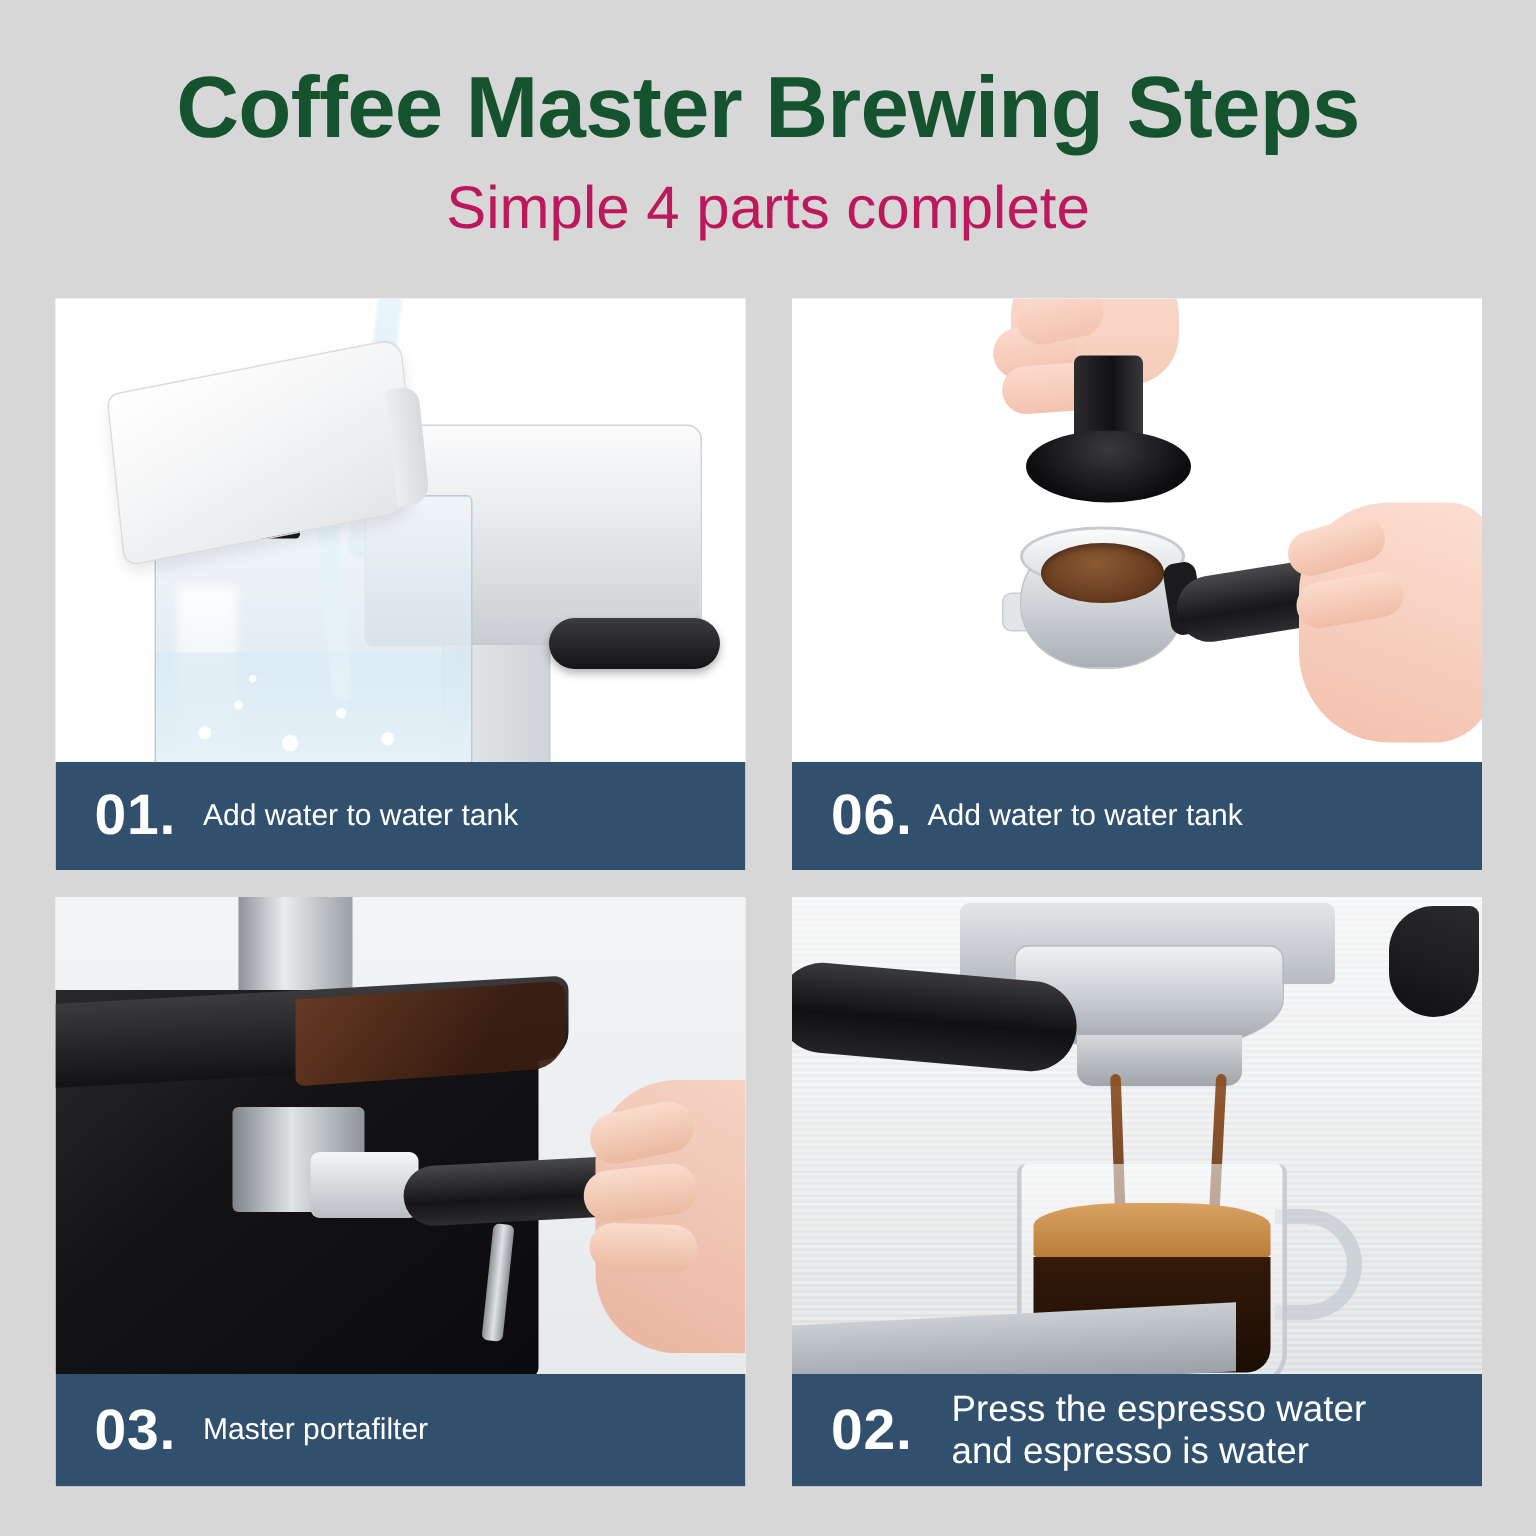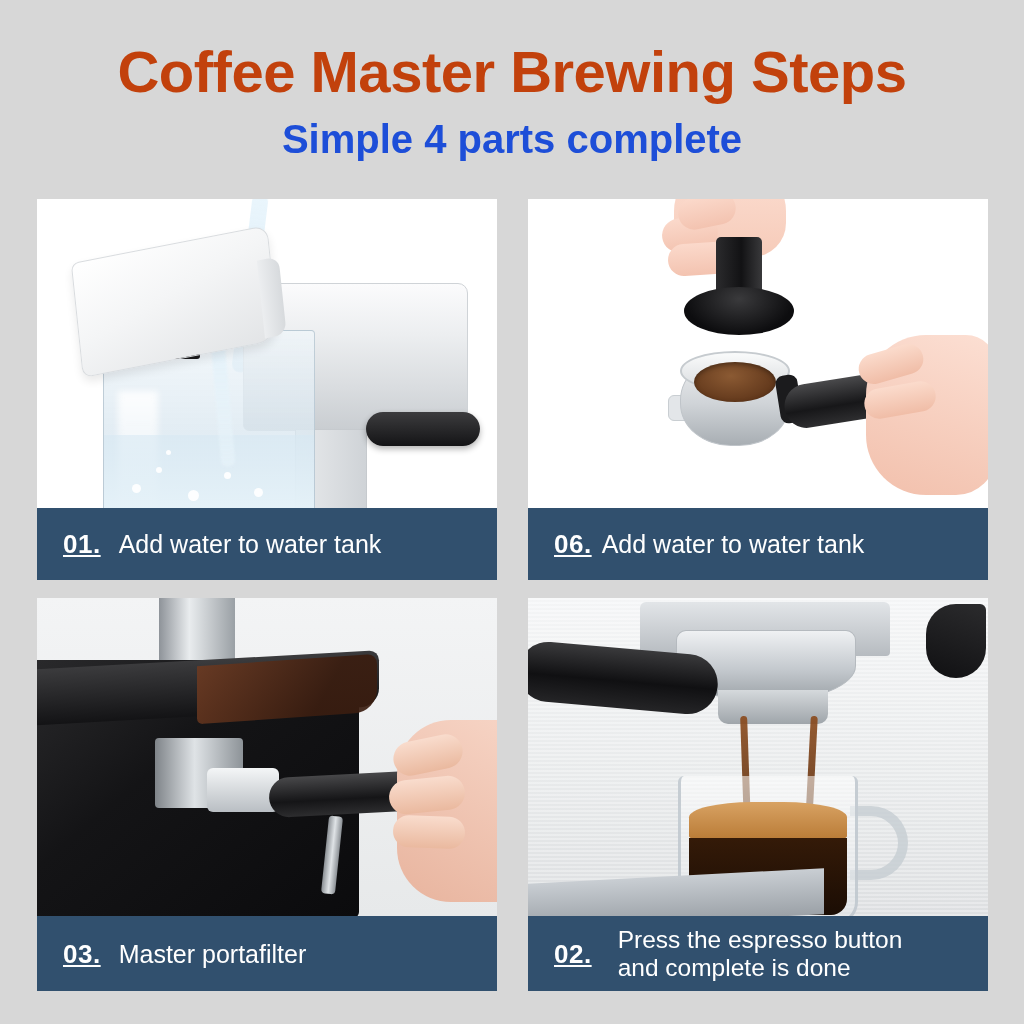--- a/index.html
+++ b/index.html
@@ -23,30 +23,30 @@
     width: 1024px;
     height: 190px;
     text-align: center;
   }
   .title {
     position: absolute;
     top: 42px; left: 0; width: 1024px;
     font-size: 58px;
     font-weight: bold;
     letter-spacing: -0.5px;
-    color: #c2410c;
+    color: #14532d;
     line-height: 1.05;
     white-space: nowrap;
   }
   .subtitle {
     position: absolute;
     top: 117px; left: 0; width: 1024px;
     font-size: 40px;
-    font-weight: bold;
-    color: #1d4ed8;
+    font-weight: normal;
+    color: #be185d;
     line-height: 1.1;
     white-space: nowrap;
   }
 
   
   .grid {
     position: absolute;
     top: 199px;
     left: 37px;
     width: 951px;
@@ -78,29 +78,28 @@
     flex: 0 0 auto;
     background: #31506e;
     color: #ffffff;
     display: flex;
     align-items: center;
     padding: 0 0 0 26px;
     height: 72px;
   }
   .card.tall .caption { height: 75px; justify-content: center; }
   .cap-num {
-    font-size: 26px;
+    font-size: 38px;
     font-weight: bold;
     letter-spacing: 0.5px;
     flex: 0 0 auto;
     line-height: 1;
-    text-decoration: underline;
   }
   .cap-text {
-    font-size: 25px;
+    font-size: 20px;
     font-weight: 500;
     line-height: 1.12;
     margin-left: 18px;
     flex: 1 1 auto;
   }
   .cap-text.two-line { font-size: 24.5px; margin-left: 26px; }
 
   
   .p1 { background:#fff; }
   .p1 .lid {
@@ -441,19 +440,19 @@
       <div class="cup-handle"></div>
       <div class="cup">
         <div class="crema"></div>
         <div class="coffee"></div>
       </div>
       <div class="drip-tray"></div>
     </div>
     <div class="caption">
       <span class="cap-num">02.</span>
       <span class="cap-text two-line">
-        <span>Press the espresso button</span><br>
-        <span>and complete is done</span>
+        <span>Press the espresso water</span><br>
+        <span>and espresso is water</span>
       </span>
     </div>
   </div>
 
 </div>
 
 </body></html>

